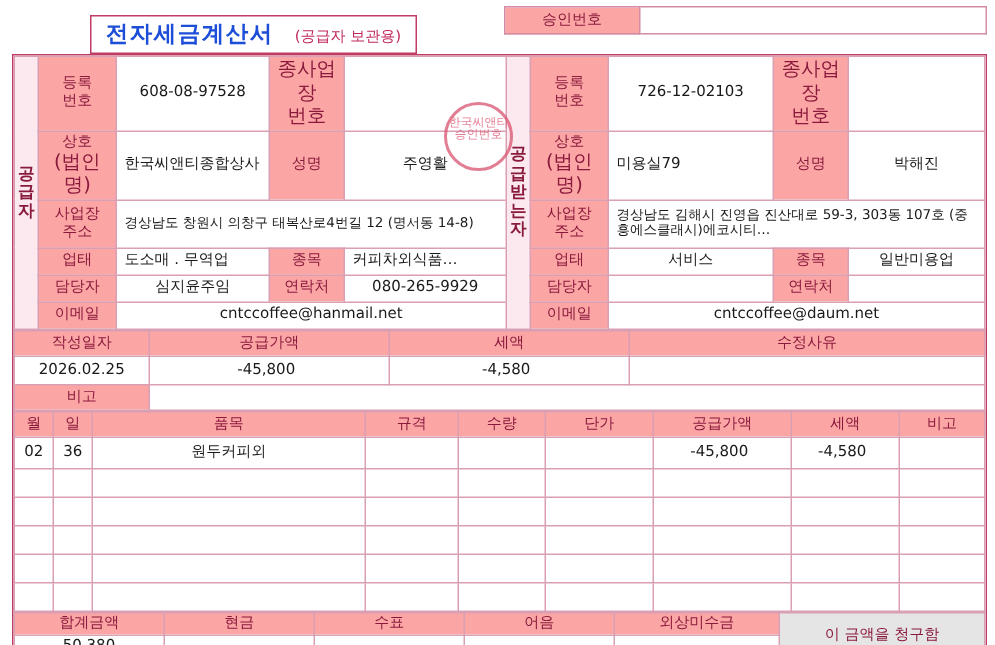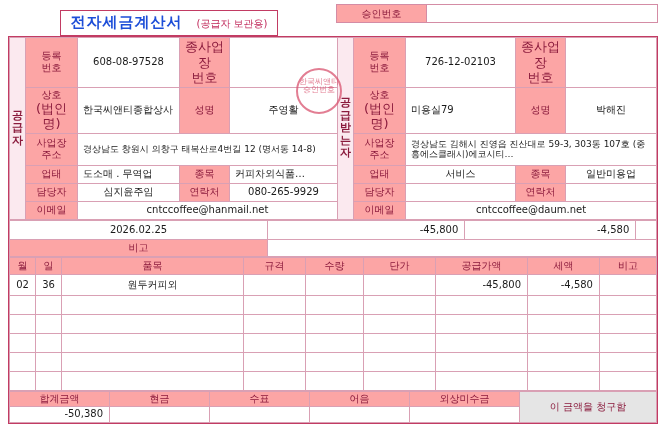--- a/index.html
+++ b/index.html
@@ -23,21 +23,21 @@
     text-align: center;
     vertical-align: middle;
     padding: 1px 2px;
     font-size: 10px;
     line-height: 1.2;
     color: #1a1a1a;
   }
   .lbl { background: #fca5a5; color: #8a1a3c; font-size: 10px; }
   .val { background: #ffffff; }
   .left { text-align: left; padding-left: 5px; }
-  .right { text-align: right; padding-right: 6px; }
+  .right { padding-right: 6px; }
   .small { font-size: 9px; }
   .tiny { font-size: 13px; }
 
   
   .topright {
     position: absolute;
     top: 4px;
     left: 336px;
     width: 322px;
   }
@@ -229,20 +229,26 @@
         <td class="cell val" colspan="3">cntccoffee@hanmail.net</td>
 
         <td class="cell lbl">이메일</td>
         <td class="cell val" colspan="3">cntccoffee@daum.net</td>
       </tr>
     </tbody>
       </table>
 
     <table style="width:100%">
       <tbody>
+          <tr>
+        <td class="cell lbl" style="width:90px;height:17px">작성일자</td>
+        <td class="cell lbl" style="width:160px">공급가액</td>
+        <td class="cell lbl" style="width:160px">세액</td>
+        <td class="cell lbl">수정사유</td>
+      </tr>
       <tr>
         <td class="cell val" style="height:19px">2026.02.25</td>
         <td class="cell val right">-45,800</td>
         <td class="cell val right">-4,580</td>
         <td class="cell val"></td>
       </tr>
       <tr>
         <td class="cell lbl" style="height:17px">비고</td>
         <td class="cell val" colspan="3"></td>
       </tr>

